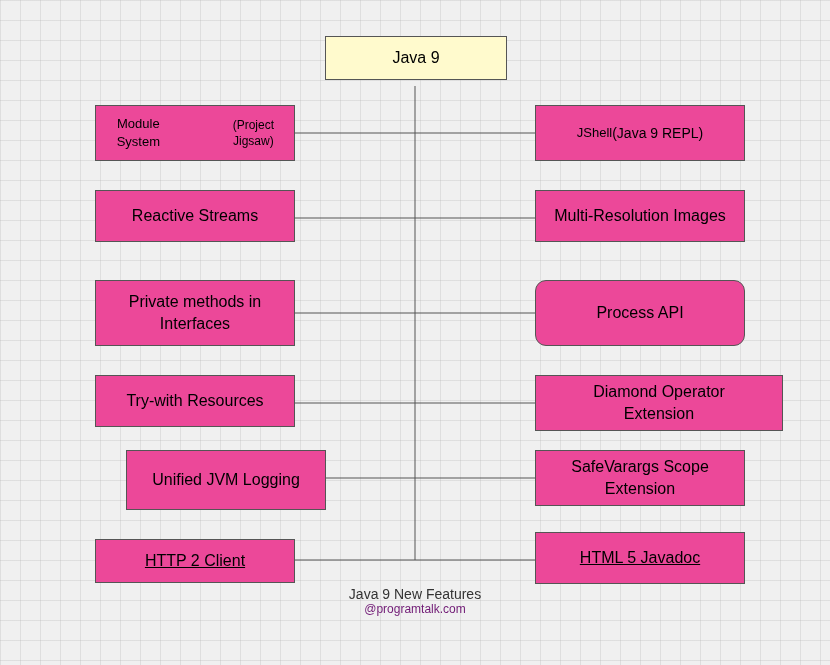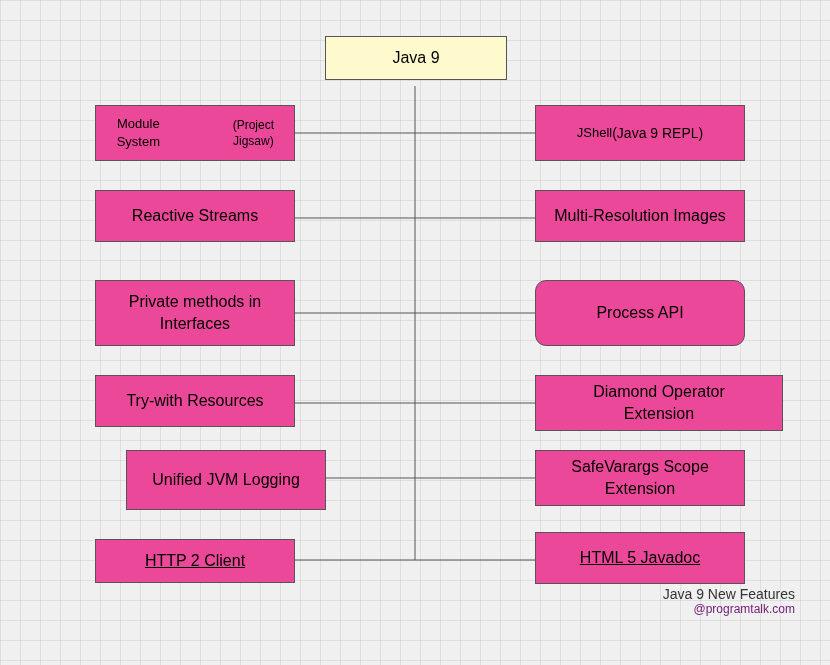--- a/index.html
+++ b/index.html
@@ -54,21 +54,21 @@
     }
 
     .box-green {
       background-color: #ec4899;
     }
 
     .caption {
       position: absolute;
       bottom: 0px;
       width: 100%;
-      text-align: right;
+      text-align: center;
     }
 
     .caption-title {
       font-size: 14px;
       color: #333;
     }
 
     .caption-sub {
       font-size: 12px;
       color: #701a75;

